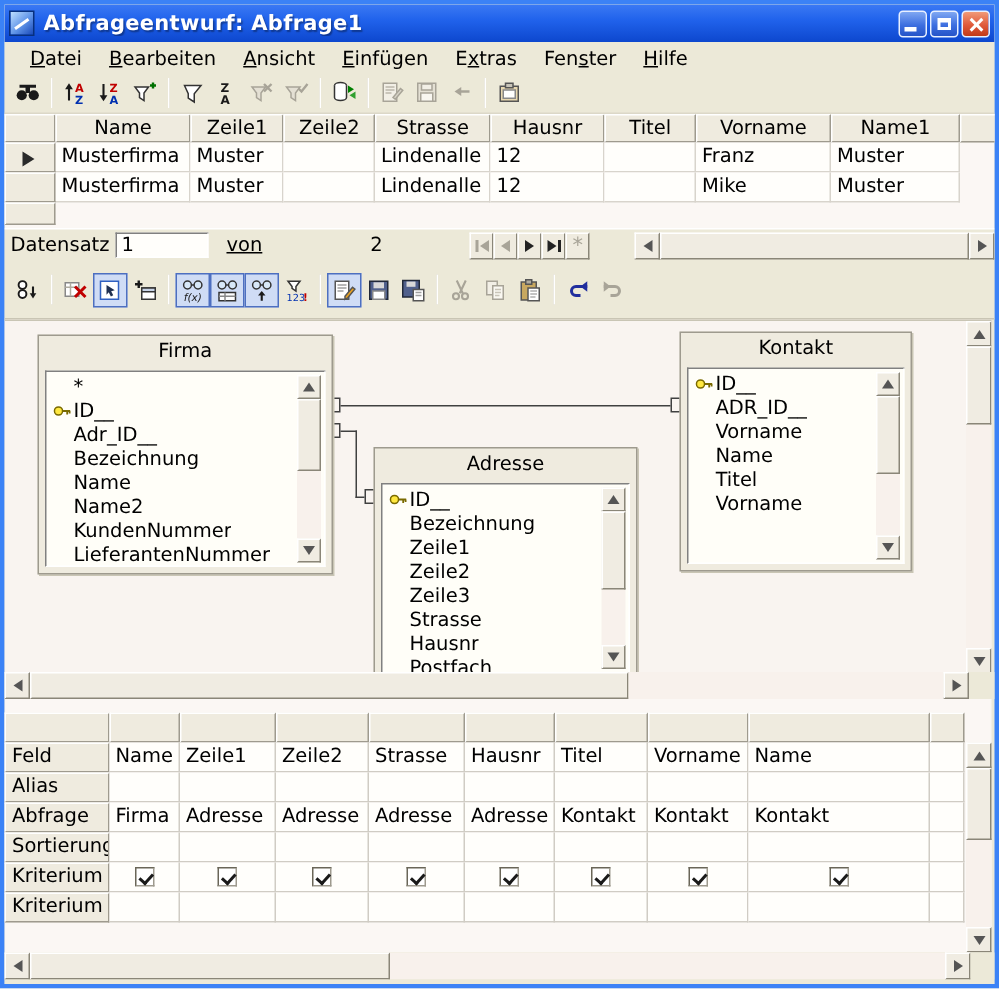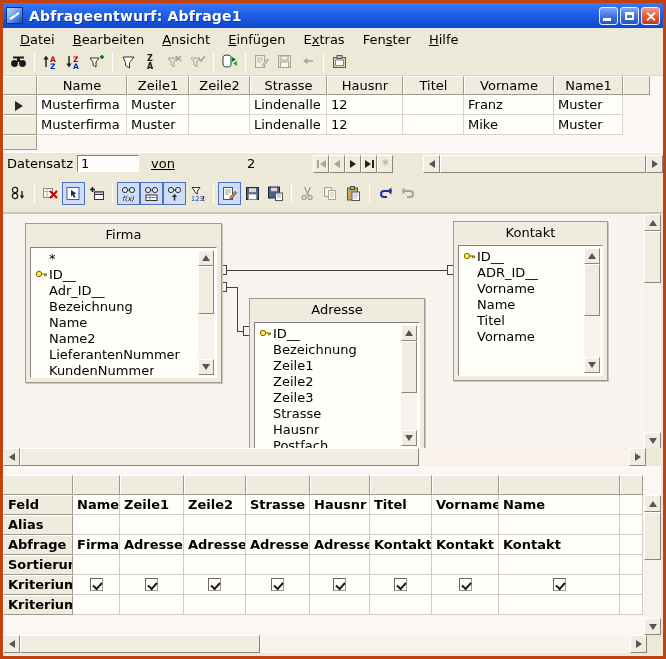--- a/index.html
+++ b/index.html
@@ -1,19 +1,19 @@
 <!DOCTYPE html>
 <html><head>
 <meta charset="utf-8">
 <style>
   * { margin:0; padding:0; box-sizing:border-box; }
   html,body { background:#fff; }
   body { font-family:"DejaVu Sans", sans-serif; font-size:13px; color:#000; }
 
-  .window { position:relative; width:666px; height:659px; border:3px solid #c2410c;
+  .window { position:relative; width:666px; height:659px; border:3px solid #3b82f6;
             background:#ECE9D8; overflow:hidden; }
 
   
   .titlebar { position:absolute; left:0; top:0; width:660px; height:25px;
               background:linear-gradient(180deg,#3B79F4 0%,#2163EC 40%,#0D47CE 100%);
               display:flex; align-items:center; padding:0 3px; }
   .app-icon { width:17px; height:17px; background:linear-gradient(135deg,#BFE0FF 0%,#5E93E8 55%,#1A49B8 100%);
               border:1px solid #08307E; margin-right:6px; position:relative; flex:0 0 auto; }
   .app-icon::after { content:""; position:absolute; left:2px; top:7px; width:11px; height:2px;
               background:#fff; transform:rotate(-35deg); }
@@ -54,21 +54,21 @@
            border-right:1px solid #9E9A8E; border-bottom:1px solid #9E9A8E;
            text-align:center; line-height:17px; overflow:hidden; white-space:nowrap; }
   .dcell { height:20px; background:#FFFEFB; border-right:1px solid #D8D4CC; border-bottom:1px solid #D8D4CC;
            padding:2px 0 0 4px; overflow:hidden; white-space:nowrap; }
   .selcell { height:20px; background:#EFEBDF; border-top:1px solid #FFF; border-left:1px solid #FFF;
            border-right:1px solid #9E9A8E; border-bottom:1px solid #9E9A8E; position:relative; }
   .rowmark { position:absolute; left:11px; top:5px; width:0; height:0;
            border-top:5px solid transparent; border-bottom:5px solid transparent; border-left:8px solid #2A2A2A; }
   .w0{width:34px;flex:0 0 auto}.w1{width:90px;flex:0 0 auto}.w2{width:62px;flex:0 0 auto}
   .w3{width:61px;flex:0 0 auto}.w4{width:77px;flex:0 0 auto}.w5{width:76px;flex:0 0 auto}
-  .w6{width:61px;flex:0 0 auto}.w7{width:90px;flex:0 0 auto}.w8{width:69px;flex:0 0 auto}
+  .w6{width:61px;flex:0 0 auto}.w7{width:90px;flex:0 0 auto}.w8{width:86px;flex:0 0 auto}
   .w9{width:27px;flex:0 0 auto}
 
   
   .navigator { position:absolute; left:0; top:149px; width:660px; height:22px; background:#ECE9D8;
                border-top:1px solid #FFF; display:flex; align-items:center; }
   .nav-label { margin-left:4px; white-space:nowrap; }
   .nav-input { width:62px; height:17px; margin-left:4px; border:1px solid #808080;
                border-right-color:#FFF; border-bottom-color:#FFF; background:#FFFEFB;
                font:13px "DejaVu Sans",sans-serif; padding-left:3px; }
   .nav-von { margin-left:12px;text-decoration:underline; } .nav-total { margin-left:72px; }
@@ -112,21 +112,21 @@
 
   .vscroll { position:absolute; display:flex; flex-direction:column; width:17px; }
   .vscroll .mid { flex:1 1 auto; display:flex; flex-direction:column; }
 
   .hscrollrow { position:absolute; left:0; width:660px; height:18px; background:#ECE9D8; display:flex; }
   .hthumb { height:18px; }
   .hcorner { background:#ECE9D8; }
 
   
   .criteria { position:absolute; left:0; top:463px; width:658px; height:169px; background:#FBF7F4; }
-  .crow { display:flex;font-weight:bold; }
+  .crow { display:flex; }
   .khead { height:20px; background:#EFEBDF; border-top:1px solid #FFF; border-left:1px solid #FFF;
            border-right:1px solid #9E9A8E; border-bottom:1px solid #9E9A8E; }
   .klabel { height:20px; background:#EFEBDF; border-top:1px solid #FFF; border-left:1px solid #FFF;
            border-right:1px solid #9E9A8E; border-bottom:1px solid #9E9A8E; padding:1px 0 0 4px;
            overflow:hidden; white-space:nowrap; }
   .kcell { height:20px; background:#FFFEFB; border-right:1px solid #D0CCC4; border-bottom:1px solid #D0CCC4;
            padding:2px 0 0 4px; overflow:hidden; white-space:nowrap; }
   .kcell.center { display:flex; align-items:center; justify-content:center; padding:0; }
   .k0{width:70px;flex:0 0 auto}.k1{width:47px;flex:0 0 auto}.k2{width:64px;flex:0 0 auto}
   .k3{width:62px;flex:0 0 auto}.k4{width:64px;flex:0 0 auto}.k5{width:60px;flex:0 0 auto}
@@ -507,25 +507,25 @@
         <div class="frow">
             <span class="keyspace"></span>
             <span class="fname">Name</span>
           </div>
         <div class="frow">
             <span class="keyspace"></span>
             <span class="fname">Name2</span>
           </div>
         <div class="frow">
             <span class="keyspace"></span>
+            <span class="fname">KundenNummer</span>
+          </div>
+        <div class="frow">
+            <span class="keyspace"></span>
             <span class="fname">LieferantenNummer</span>
-          </div>
-        <div class="frow">
-            <span class="keyspace"></span>
-            <span class="fname">KundenNummer</span>
           </div>
         <div class="list-scroll">
           <span class="sbtn">
               <span class="tri-u" style="border-bottom-color:#555"></span>
             </span>
           <span class="mid strack">
               <span class="sthumb" style="height:48px;width:100%"></span>
             </span>
           <span class="sbtn">
               <span class="tri-d" style="border-top-color:#555"></span>

